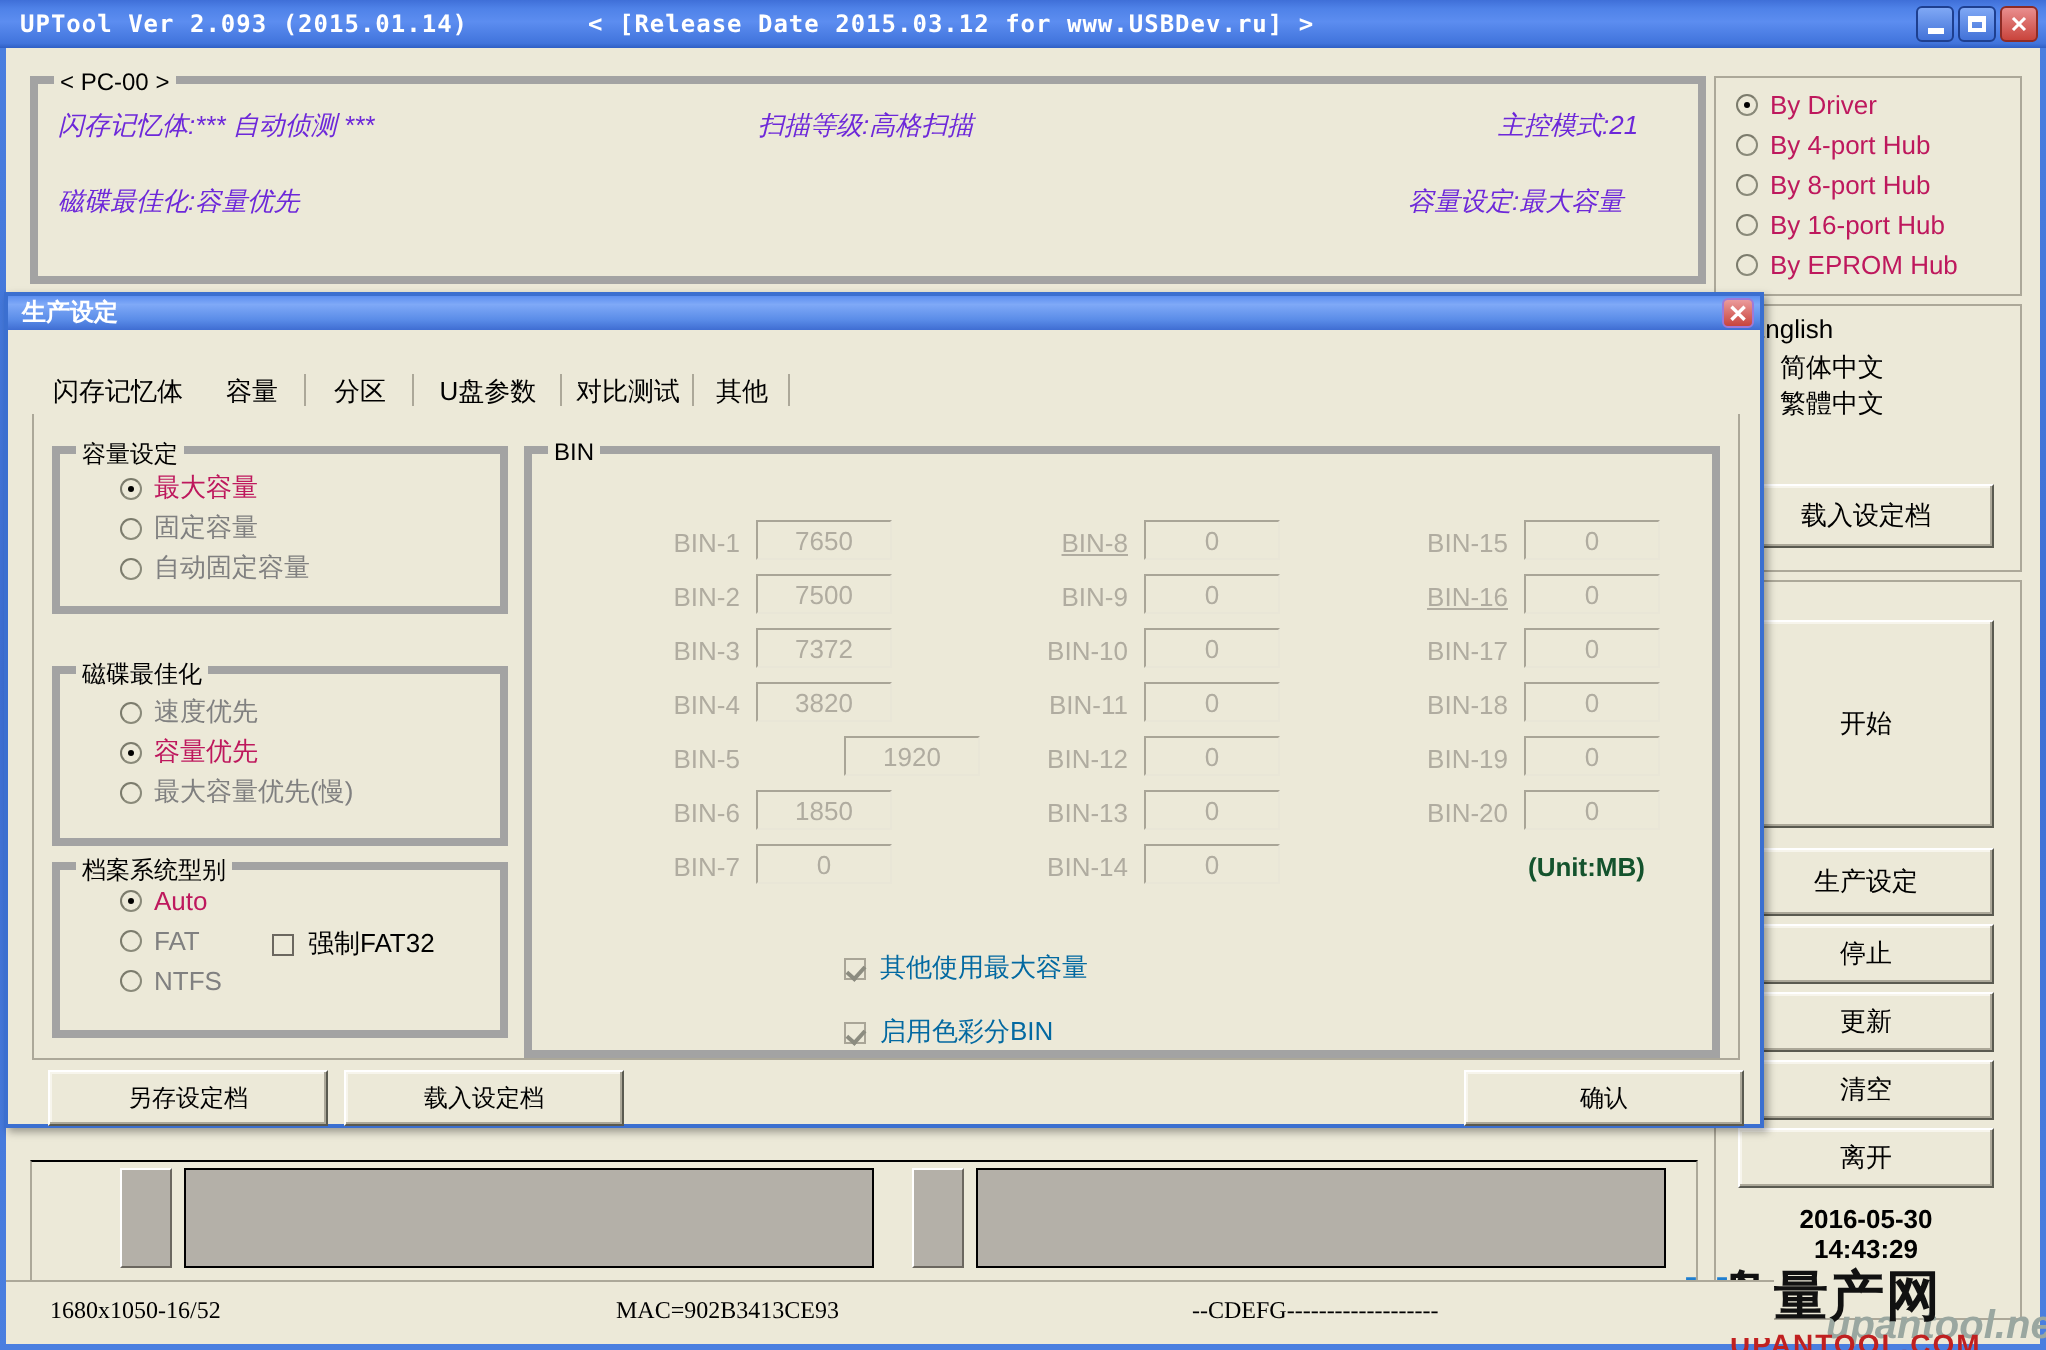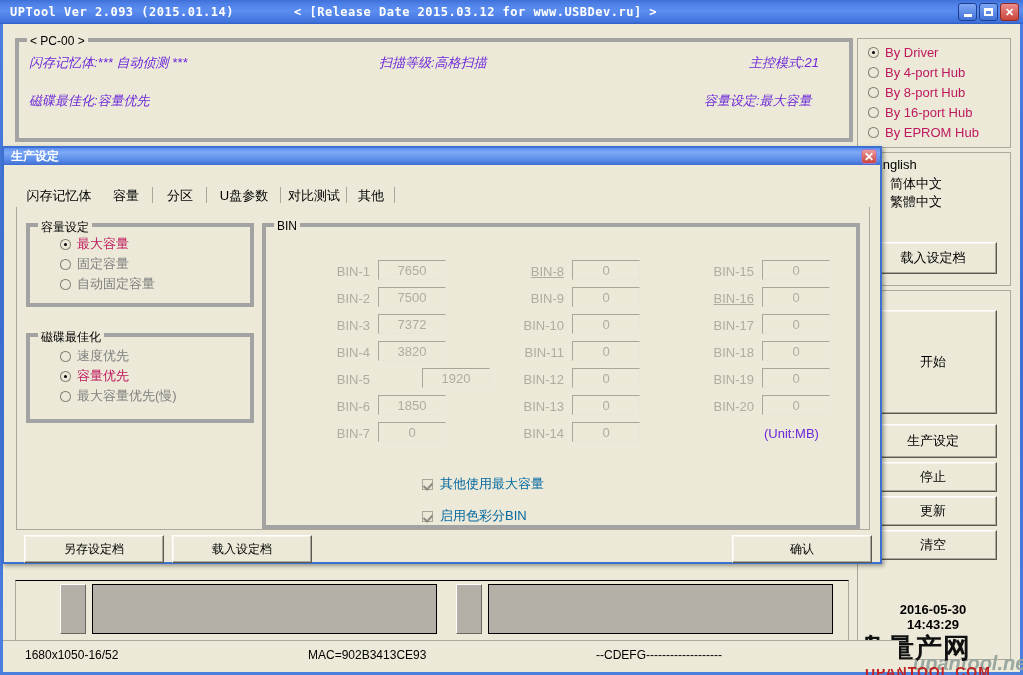--- a/index.html
+++ b/index.html
@@ -101,21 +101,21 @@
     background:#ece9d8;border:1px solid #aca899;border-top-color:#000;}
   .devrow{position:absolute;top:3px;height:50px;display:flex;}
   .devsmall{width:26px;height:50px;background:#b4b0a8;border:1px solid #ffffff;
      border-right-color:#6b675f;border-bottom-color:#6b675f;box-sizing:border-box;}
   .devbig{height:50px;background:#b4b0a8;border:1px solid #000;box-sizing:border-box;margin-left:6px;}
 
   
   .statusbar{
     position:absolute;left:3px;top:640px;width:884px;height:28px;background:#ece9d8;
     border-top:1px solid #aca899;
-    font-family:Liberation Sans, sans-serif;font-size:12px;color:#000;padding-left:12px;
+    font-family:Liberation Serif, serif;font-size:12px;color:#000;
   }
   .statusbar span{position:absolute;top:7px;white-space:nowrap;}
   .sb1{left:22px;} .sb2{left:305px;} .sb3{left:593px;}
 
   
   .watermark{position:absolute;left:838px;top:600px;width:185px;height:70px;pointer-events:none;}
   .wm-txt{position:absolute;font-family:"Liberation Sans",sans-serif;font-weight:bold;}
   .wm-cn{left:18px;top:6px;font-size:27px;color:#111;letter-spacing:1px;}
   .wm-blue{left:0px;top:8px;font-size:34px;color:#1f7fd0;}
   .wm-red{left:24px;top:40px;font-size:14px;color:#c02020;letter-spacing:1px;}
@@ -177,21 +177,21 @@
 
   
   .binlabel{position:absolute;font-size:13px;color:#b0aca0;text-align:right;white-space:nowrap;}
   .binfield{
     position:absolute;width:68px;height:20px;box-sizing:border-box;
     background:#ece9d8;
     border:1px solid #a9a597;border-right-color:#e9e6d7;border-bottom-color:#e9e6d7;
     color:#b0aca0;font-size:13px;
     display:flex;align-items:center;justify-content:center;
   }
-  .unit{position:absolute;font-size:13px;color:#6d28d9;}
+  .unit{position:absolute;font-size:13px;color:#14532d;font-weight:bold;}
 
   .dlgbtn{
     position:absolute;box-sizing:border-box;background:#ece9d8;
     border:1px solid #ffffff;border-right-color:#5a5a50;border-bottom-color:#5a5a50;
     box-shadow:inset -1px -1px 0 #aca899, inset 1px 1px 0 #f7f5ec;
     display:flex;align-items:center;justify-content:center;font-size:12px;color:#000;
   }
   #d-save{left:20px;top:370px;width:140px;height:28px;}
   #d-load{left:168px;top:370px;width:140px;height:28px;}
   #d-ok{left:728px;top:370px;width:140px;height:28px;}
@@ -257,20 +257,21 @@
         <span style="position:absolute;left:32px;top:40px;font-size:13px;">繁體中文</span>
       </div>
       <div class="btn" id="btn-load-cfg">载入设定档</div>
 
       <div class="rgrp" id="actgroup"></div>
       <div class="btn" id="btn-start">开始</div>
       <div class="btn" id="btn-prodset">生产设定</div>
       <div class="btn" id="btn-update">更新</div>
       <div class="btn" id="btn-stop">停止</div>
       <div class="btn" id="btn-clear">清空</div>
+      <div class="btn" id="btn-exit">离开</div>
 
       <div class="clock">
         <div>2016-05-30</div>
         <div class="t2">14:43:29</div>
       </div>
 
       <div class="devwrap">
         <div class="devrow" style="left:44px;">
           <div class="devsmall"></div>
           <div class="devbig" style="width:345px;"></div>
@@ -346,20 +347,39 @@
         <div class="radio on" style="left:30px;top:30px;">
             <span class="dot"></span>
             <span>容量优先</span>
           </div>
         <div class="radio dim" style="left:30px;top:50px;">
             <span class="dot"></span>
             <span>最大容量优先(慢)</span>
           </div>
       </div>
 
+      <div class="grp" id="g-fs">
+        <span class="legend">档案系统型别</span>
+        <div class="radio on" style="left:30px;top:8px;">
+            <span class="dot"></span>
+            <span>Auto</span>
+          </div>
+        <div class="radio dim" style="left:30px;top:28px;">
+            <span class="dot"></span>
+            <span>FAT</span>
+          </div>
+        <div class="radio dim" style="left:30px;top:48px;">
+            <span class="dot"></span>
+            <span>NTFS</span>
+          </div>
+        <div class="chk dark" style="left:106px;top:28px;">
+            <span class="box"></span>
+            <span>强制FAT32</span>
+          </div>
+      </div>
 
       <div class="grp" id="g-bin">
         <span class="legend">BIN</span>
 
         <span class="binlabel" style="left:52px;top:37px;width:52px;">BIN-1</span>
         <div class="binfield" style="left:112px;top:33px;">7650</div>
         <span class="binlabel" style="left:52px;top:64px;width:52px;">BIN-2</span>
         <div class="binfield" style="left:112px;top:60px;">7500</div>
         <span class="binlabel" style="left:52px;top:91px;width:52px;">BIN-3</span>
         <div class="binfield" style="left:112px;top:87px;">7372</div>

